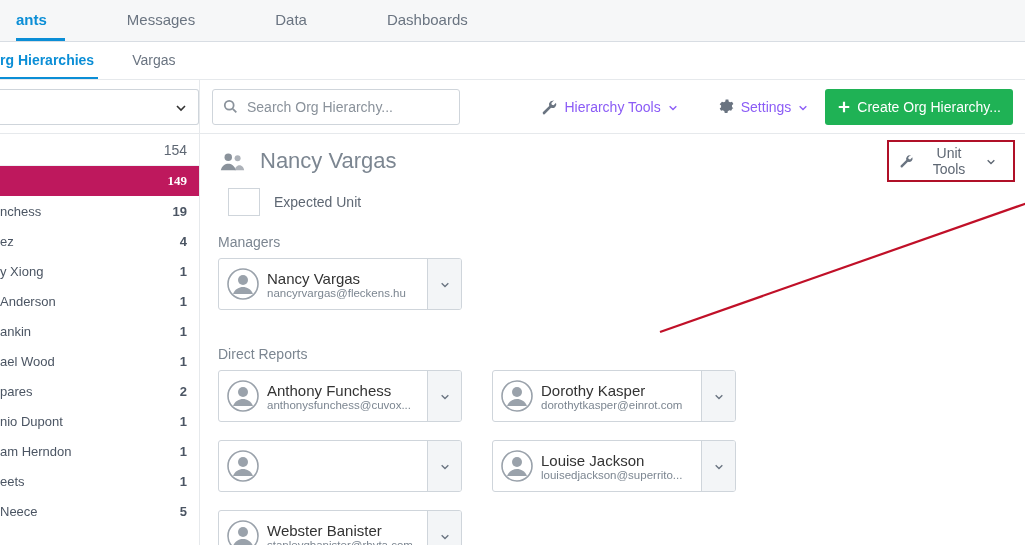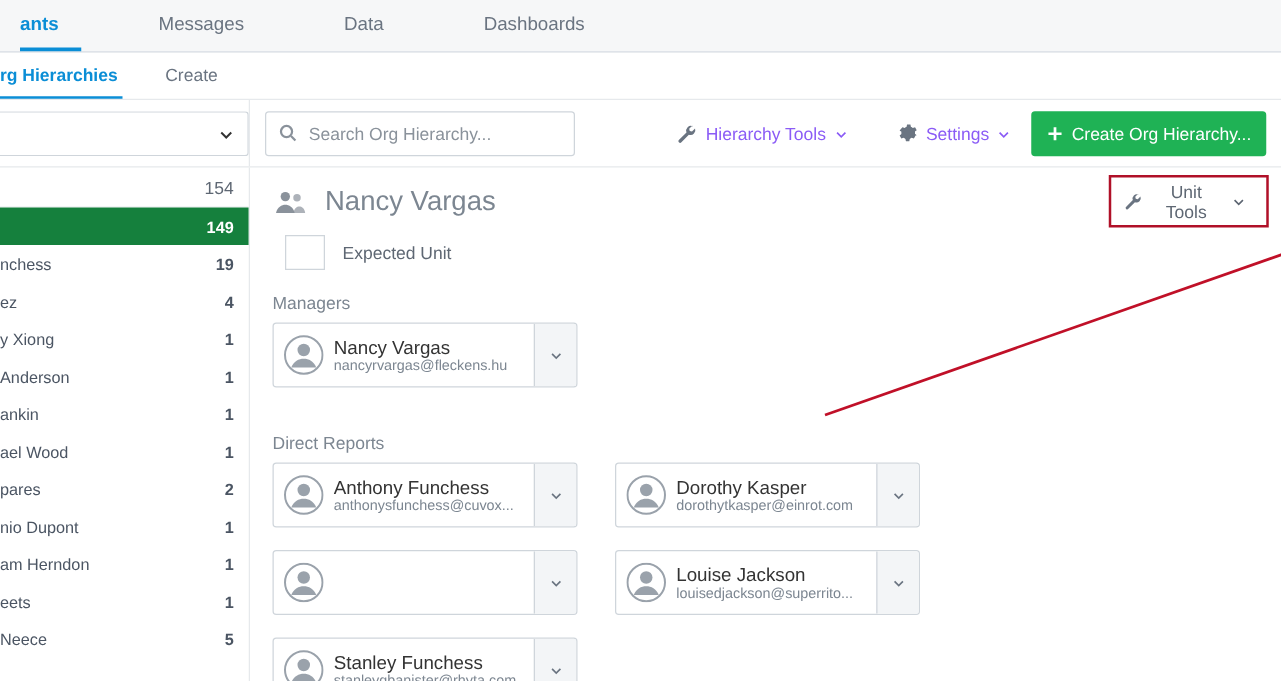--- a/index.html
+++ b/index.html
@@ -74,21 +74,21 @@
     height: 32px; display:flex; align-items:center; justify-content:flex-end;
     padding-right: 12px; color:#5e6773; font-weight:400; font-size:14px;
     border-bottom: 1px solid #eef1f4;
   }
   .side-item {
     display:flex; align-items:center; height:30px; padding:0 12px 0 0;
     color:#4b5563; font-size:13px;
   }
   .side-item .label { flex:1; white-space:nowrap; overflow:hidden; text-overflow:ellipsis; }
   .side-item .count { font-weight:600; color:#4b5563; }
-  .side-item.selected { background:#15803d; color:#fff; font-weight:700;}
+  .side-item.selected { background:#be185d; color:#fff; font-weight:700;font-family:Liberation Serif, serif;}
   .side-item.selected .count { color:#fff; }
 
   .content { padding: 14px 18px; position:relative; overflow:hidden;}
   .title-row { display:flex; align-items:center; }
   .title-row h2 { margin:0; font-weight:400; font-size:22px; color:#7c8691; margin-left:14px;}
   .unit-tools-btn {
     position:absolute; right:10px; top:6px;
     height: 42px; width: 128px; border:2px solid #b01028;
     display:flex; align-items:center; justify-content:center;
     padding:0 10px; color:#5e6773; font-size:14px; background:#fff;
@@ -164,21 +164,21 @@
 
 <div class="topnav">
   <div class="tab active"><span>ants</span></div>
   <div class="tab"><span>Messages</span></div>
   <div class="tab"><span>Data</span></div>
   <div class="tab"><span>Dashboards</span></div>
 </div>
 
 <div class="subnav">
   <div class="tab active"><span>rg Hierarchies</span></div>
-  <div class="tab"><span>Create</span></div>
+  <div class="tab"><span>Vargas</span></div>
 </div>
 
 <div class="toolbar-row">
   <div class="toolbar-left">
     <div class="select-box">
       <span class="icon">
           <svg width="14" height="12" viewBox="0 0 14 12">
             <use href="#chev"></use>
           </svg>
         </span>
@@ -418,21 +418,21 @@
           </div>
         </div>
         <div class="person-card">
           <div class="body">
             <span class="icon">
               <svg width="32" height="32" viewBox="0 0 32 32">
                 <use href="#avatar"></use>
               </svg>
             </span>
             <div class="text">
-              <span class="name">Stanley Funchess</span>
+              <span class="name">Webster Banister</span>
               <span class="email">stanleygbanister@rhyta.com</span>
             </div>
           </div>
           <div class="drop">
             <span class="icon">
               <svg width="12" height="10" viewBox="0 0 14 12" style="color:#6a7481">
                 <use href="#chev"></use>
               </svg>
             </span>
           </div>

